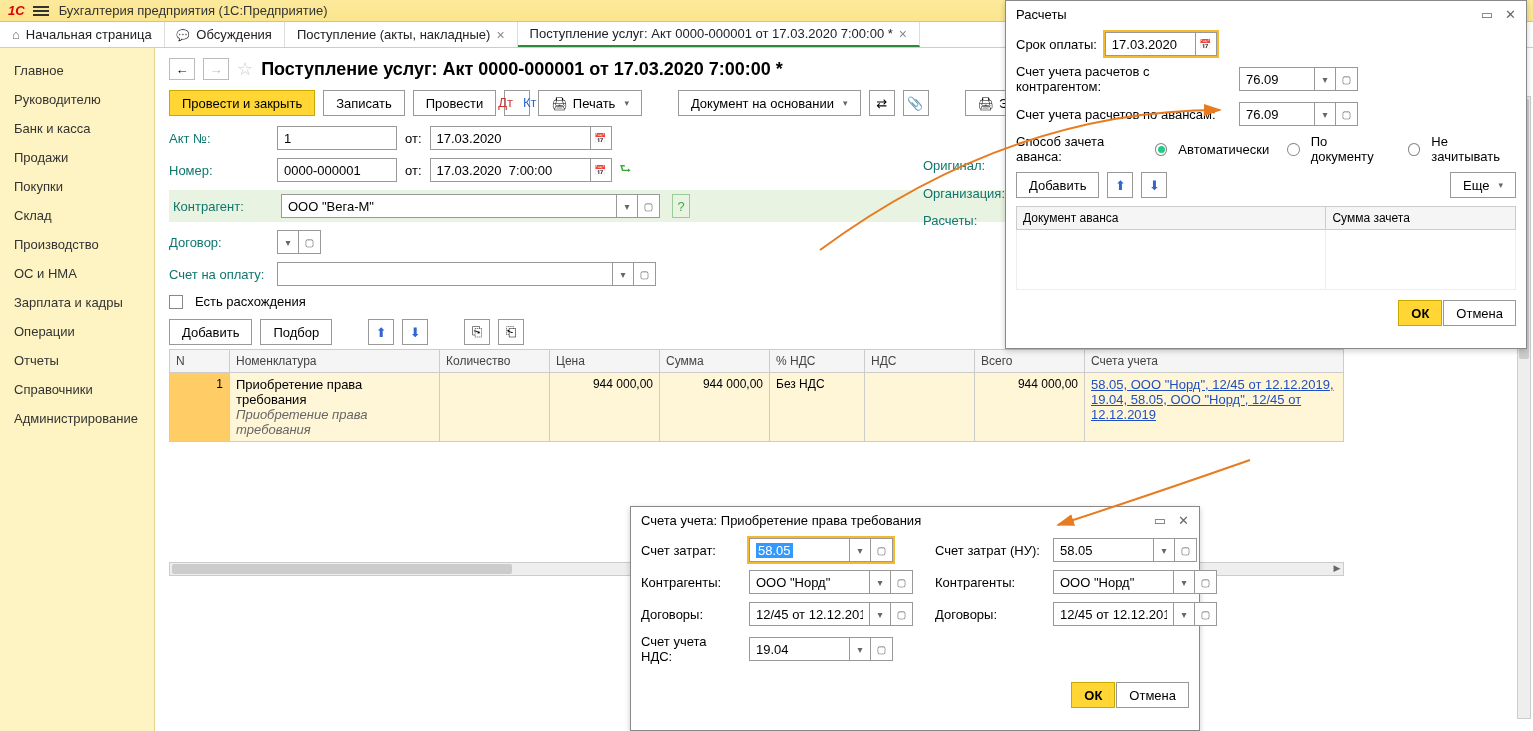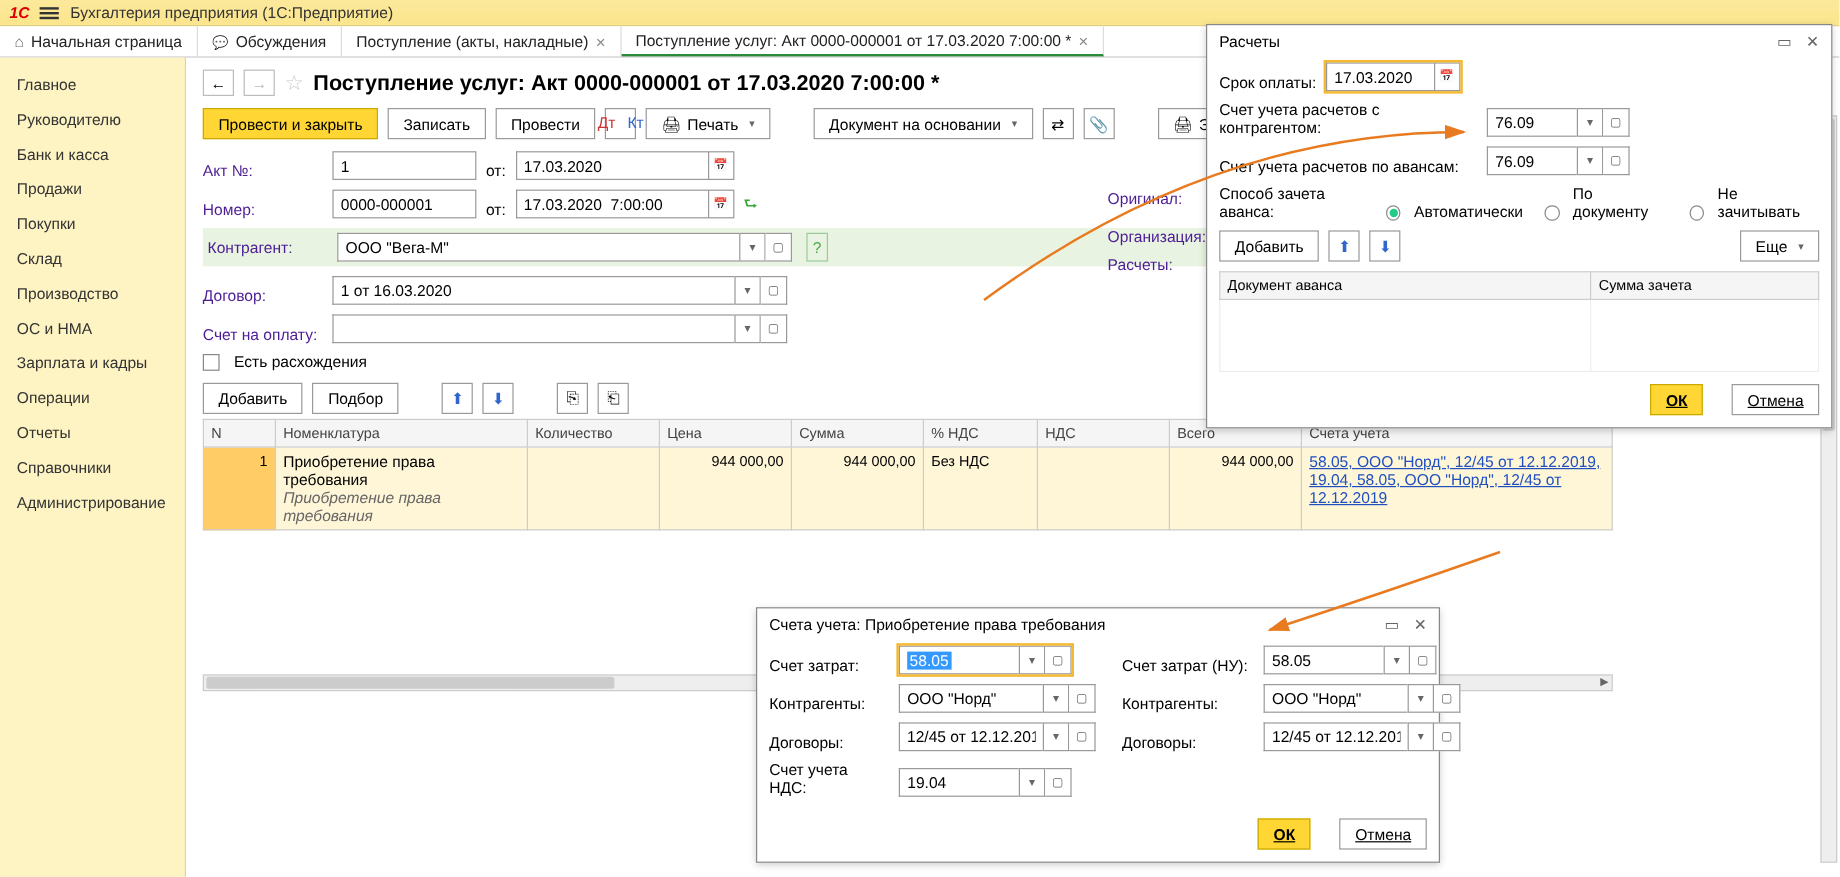--- a/index.html
+++ b/index.html
@@ -31,22 +31,22 @@
   .navbtn{ width:26px; height:22px; border:1px solid #bbb; background:#fff; display:inline-flex; align-items:center; justify-content:center; cursor:pointer;}
   .star{ color:#ccc; font-size:18px; cursor:pointer;}
   .doc-title{ font-size:18px; font-weight:bold;}
   
   .toolbar{ display:flex; gap:8px; align-items:center; margin-bottom:10px;}
   .btn{ border:1px solid #999; background:#fff; height:26px; padding:0 12px; display:inline-flex; align-items:center; gap:5px; cursor:pointer;}
   .btn.yellow{ background:#ffd633; border-color:#c9a800; font-weight:normal;}
   .btn.ok{ background:#ffd633; border-color:#c9a800; font-weight:bold;}
   .dd::after{content:"▾"; font-size:9px; margin-left:4px; color:#666;}
   
-  .form-row{ display:flex; align-items:flex-end; gap:8px; margin-bottom:8px;}
-  .lbl{ width:100px; color:#4c1d95;}
+  .form-row{ display:flex; align-items:center; gap:8px; margin-bottom:8px;}
+  .lbl{ width:100px; color:#0f766e;}
   .inp{ border:1px solid #999; height:24px; padding:0 6px; background:#fff;}
   .inp-combo{display:flex;}
   .inp-combo .inp{border-right:none;}
   .inp-btn{width:22px; height:24px; border:1px solid #999; background:#fff; display:inline-flex; align-items:center; justify-content:center; cursor:pointer; font-size:10px; color:#666;}
   .inp-btn + .inp-btn{border-left:none;}
   
   .hl-green{ background:#e8f3e1; padding:4px; display:flex; align-items:center;}
   .q-help{ width:18px; height:24px; border:1px solid #9c9; background:#e8f3e1; color:#4a4; display:inline-flex; align-items:center; justify-content:center; margin-left:4px;}
   
   .link{ color:#2050c0; text-decoration:underline; cursor:pointer;}
@@ -72,21 +72,21 @@
   .scroll-h .arr{position:absolute; top:0; width:14px; height:12px; text-align:center; font-size:9px; color:#666;}
   .scroll-h .arr.l{left:-1px;} .scroll-h .arr.r{right:-1px;}
   
   
   .dialog{ position:absolute; background:#fff; border:1px solid #888; box-shadow:0 2px 6px rgba(0,0,0,.2);}
   .dialog .dlg-title{ padding:6px 10px 4px; font-size:18px; display:flex; justify-content:space-between; align-items:center;}
   .dialog .dlg-title .wctrls{ display:flex; gap:12px; font-size:13px; color:#666;}
   .dialog .dlg-body{ padding:6px 10px 10px;}
   .highlight-box{ outline:2px solid #f5b82e; outline-offset:0;}
   .sel-blue{ background:#3399ff; color:#fff; padding:0 2px;}
-  .dlg-foot{ display:flex; justify-content:flex-end; gap:24px; padding:0 10px 10px;text-decoration:underline;}
+  .dlg-foot{ display:flex; justify-content:flex-end; gap:1px; padding:0 10px 22px;}
   
   .radio{ width:13px; height:13px; border:1px solid #888; border-radius:50%; display:inline-flex; align-items:center; justify-content:center; margin-right:3px; vertical-align:middle;}
   .radio.on::after{content:""; width:7px; height:7px; background:#2c8; border-radius:50%;}
   
   table.mini-grid{ border-collapse:collapse; width:100%; margin-top:0;}
   table.mini-grid th{ border:1px solid #ccc; background:#f5f5f5; padding:4px 6px; text-align:left; font-weight:normal; font-size:12px;}
   table.mini-grid td{ border:1px solid #eee; height:60px;}
   
   
   svg.anno{ position:absolute; pointer-events:none; z-index:50;}
@@ -204,21 +204,20 @@
       <div class="inp-combo">
           <input class="inp" style="width: 335px;" value="ООО &quot;Вега-М&quot;">
           <span class="inp-btn">▾</span>
           <span class="inp-btn">▢</span>
         </div>
       <span class="q-help">?</span>
     </div>
     <div class="form-row">
       <span class="lbl">Договор:</span>
       <div class="inp-combo">
-          <input class="inp" style="width: 335px;" value="1 от 16.03.2020">
           <span class="inp-btn">▾</span>
           <span class="inp-btn">▢</span>
         </div>
     </div>
     <div class="form-row">
       <span class="lbl">Счет на оплату:</span>
       <div class="inp-combo">
           <input class="inp" style="width: 335px;" value="">
           <span class="inp-btn">▾</span>
           <span class="inp-btn">▢</span>
@@ -299,21 +298,21 @@
     </table>
 
     <div class="scroll-h">
         <span class="arr l">◀</span>
         <div class="thumb"></div>
         <span class="arr r">▶</span>
       </div>
   </div>
 </div>
 
-<div class="dialog" style="left:1005px; top:20px; width:522px;">
+<div class="dialog" style="left:1005px; top:0; width:522px;">
   <div class="dlg-title">
     <span>Расчеты</span>
     <span class="wctrls">
         <span>▭</span>
         <span>✕</span>
       </span>
   </div>
   <div class="dlg-body">
     <div class="form-row">
       <span>Срок оплаты:</span>

